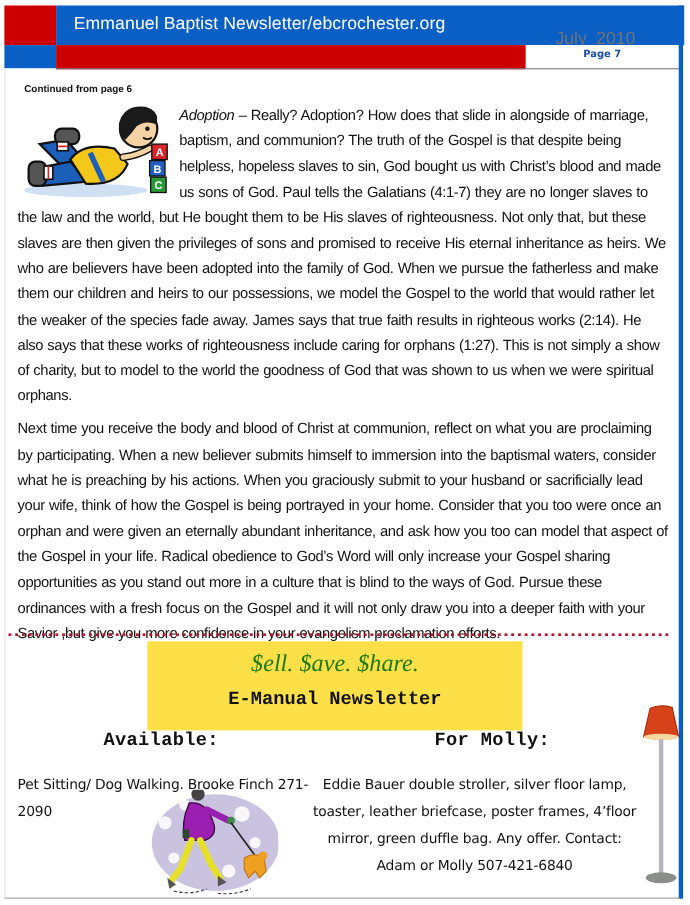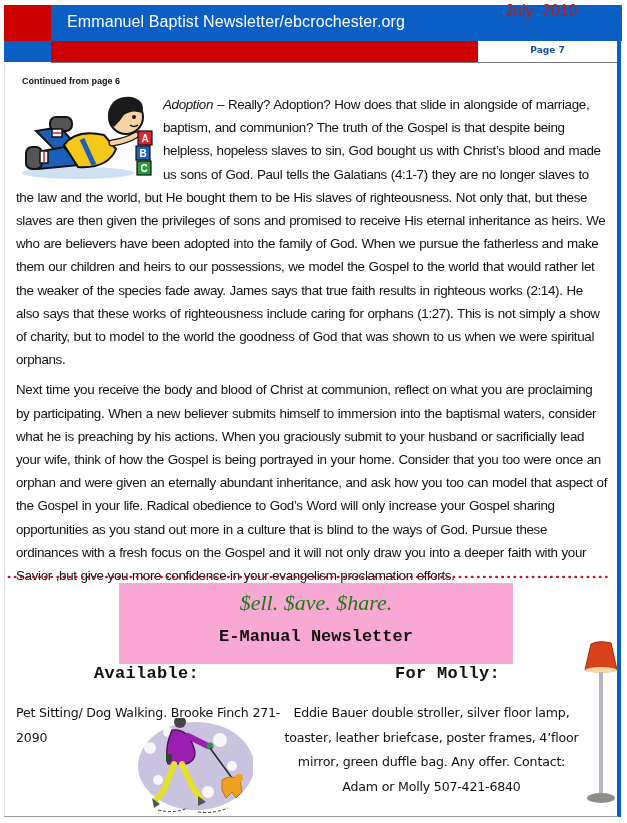--- a/index.html
+++ b/index.html
@@ -1,42 +1,42 @@
 <!DOCTYPE html>
 <html><head>
   <meta charset="utf-8">
   <style>
     html, body { margin:0; padding:0; background:#ffffff; }
     body { width:627px; height:823px; position:relative; overflow:hidden; font-family:"Liberation Sans", sans-serif; color:#111; }
 
     .hdr-red-sq { position:absolute; left:4px; top:5px; width:47px; height:36px; background:#cc0000; }
     .hdr-blue-bar { position:absolute; left:51px; top:5px; width:571px; height:36px; background:#0a5fc4; }
     .hdr-title { position:absolute; left:67px; top:13px; font-size:16px; color:#ffffff; letter-spacing:0.1px; }
-    .hdr-date { position:absolute; left:505px; top:2px; font-size:16px; color:#b91c1c; word-spacing:4px; }
+    .hdr-date { position:absolute; left:505px; top:27px; font-size:16px; color:#737373; word-spacing:4px; }
     .hdr-blue-sq { position:absolute; left:4px; top:41px; width:47px; height:21px; background:#0a5fc4; }
     .hdr-red-bar { position:absolute; left:51px; top:41px; width:427px; height:21px; background:#cc0000; border-bottom:1px solid #7a7a7a; }
     .hdr-page-box { position:absolute; left:478px; top:41px; width:139px; height:21px; background:#ffffff; border-bottom:1px solid #7a7a7a; }
     .hdr-page { position:absolute; left:0; right:0; top:4px; text-align:center; font-size:9px; font-weight:bold; color:#1a4fa0; font-family:"DejaVu Sans", sans-serif; }
     .right-rule { position:absolute; left:617px; top:5px; width:4px; height:812px; background:#0a5fc4; }
     .bottom-rule { position:absolute; left:4px; top:816px; width:614px; height:1px; background:#9a9a9a; }
     .left-rule { position:absolute; left:4px; top:62px; width:1px; height:754px; background:#e4e4e4; }
 
     .continued { position:absolute; left:22px; top:76px; font-size:9px; font-weight:bold; color:#111; }
 
     .article { position:absolute; left:16px; top:93px; width:592px; font-size:13.4px; line-height:23.2px; letter-spacing:-0.35px; word-spacing:0.5px; }
     .article p { margin:0; }
     .article p + p { margin-top:7px; }
     .lead-word { font-weight:normal; font-style:italic; }
     .child-fig { float:left; width:144px; height:92px; margin:-2px 3px 0 0; shape-outside:margin-box; }
 
     .dotted { position:absolute; left:6px; top:575px; width:602px; height:4px;
       background-image: radial-gradient(circle, #b8142a 1.3px, transparent 1.6px);
       background-size:6.1px 4px; background-repeat:repeat-x; }
 
-    .yellow-box { position:absolute; left:119px; top:583px; width:394px; height:81px; background:#f9a8d4; }
+    .yellow-box { position:absolute; left:134px; top:583px; width:341px; height:81px; background:#fde047; }
     .slogan { position:absolute; left:0; right:0; top:7px; text-align:center; font-family:"Liberation Serif", serif; font-style:italic; font-size:22px; color:#1c7a12; }
     .classifieds { position:absolute; left:0; right:0; top:44px; text-align:center; font-family:"Liberation Mono", monospace; font-weight:bold; font-size:17px; color:#111; }
 
     .col-head { position:absolute; font-family:"Liberation Mono", monospace; font-size:17px; font-weight:bold; color:#111; letter-spacing:0.3px; }
     .col-head.avail { left:94px; top:664px; }
     .col-head.sale { left:395px; top:664px; }
 
     .ad-text { position:absolute; font-family:"DejaVu Sans", sans-serif; font-size:12.6px; line-height:24.5px; color:#111; letter-spacing:-0.2px; }
     .ad-avail { left:16px; top:701px; width:270px; }
     .ad-sale { left:284px; top:701px; width:295px;text-align:center; }

